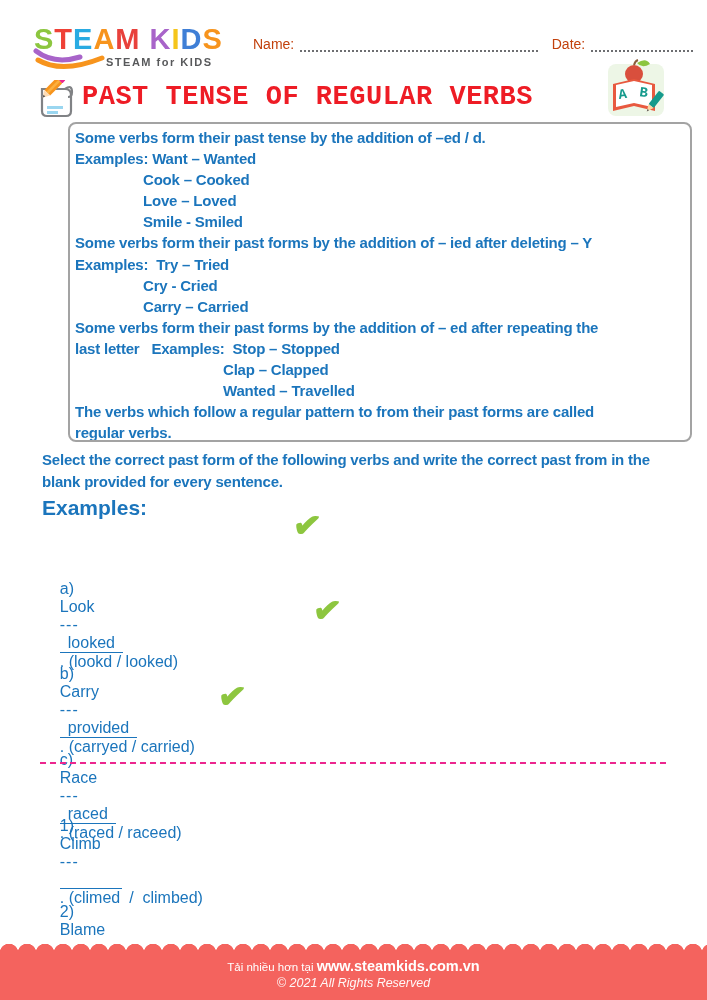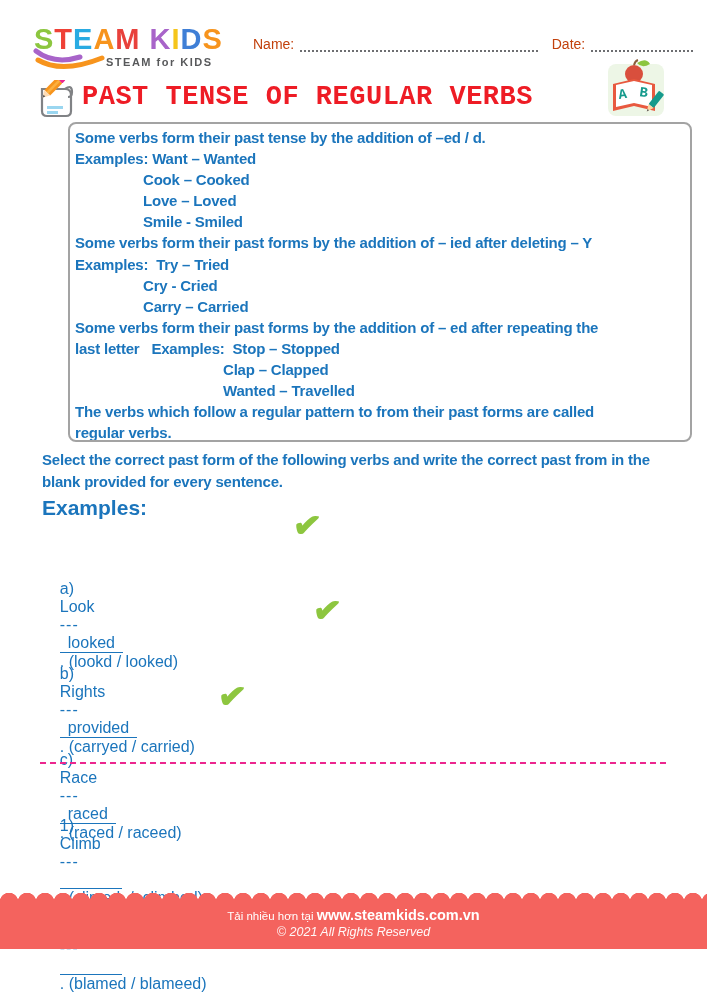--- a/index.html
+++ b/index.html
@@ -55,21 +55,21 @@
   .check { position:absolute; top:-36px; font-size:34px; font-weight:bold; color:#8DC63F;
            transform:rotate(6deg); line-height:34px; }
   .row-a .check { left:251px; }
   .row-b .check { left:271px; }
   .row-c .check { left:176px; }
 
   
   .divider { position:absolute; left:40px; top:762px; width:626px; border-top:2px dashed #EC268F; }
 
   
-  .footer { position:absolute; left:0; top:889px; width:707px; height:60px; }
+  .footer { position:absolute; left:0; top:940px; width:707px; height:60px; }
   .scallops { position:absolute; left:0; top:0; width:707px; height:13px;
               background-image:radial-gradient(circle at 9px 13px, #F4635E 9px, rgba(244,99,94,0) 9.5px);
               background-size:18px 13px; background-repeat:repeat-x; }
   .footer-band { position:absolute; left:0; top:13px; width:707px; height:47px; background:#F4635E;
                  text-align:center; color:#ffffff; }
   .footer-line1 { padding-top:5px; font-size:11.5px; }
   .footer-site { font-size:14.5px; font-weight:bold; }
   .footer-line2 { font-size:12.5px; font-style:italic; color:rgba(255,255,255,0.95); margin-top:2px; }
 </style>
 </head>
@@ -155,21 +155,21 @@
     <span class="q-id">a)</span>
     <span class="verb">Look</span>
     <span class="sep">---</span>
     <span class="blank-answer">looked</span>
     <span>. (lookd / looked)</span>
   </div>
 
   <div class="row row-b">
     <span class="check">✔</span>
     <span class="q-id">b)</span>
-    <span class="verb">Rights</span>
+    <span class="verb">Carry</span>
     <span class="sep">---</span>
     <span class="blank-answer">provided</span>
     <span>. (carryed / carried)</span>
   </div>
 
   <div class="row row-c">
     <span class="check">✔</span>
     <span class="q-id">c)</span>
     <span class="verb">Race</span>
     <span class="sep">---</span>

